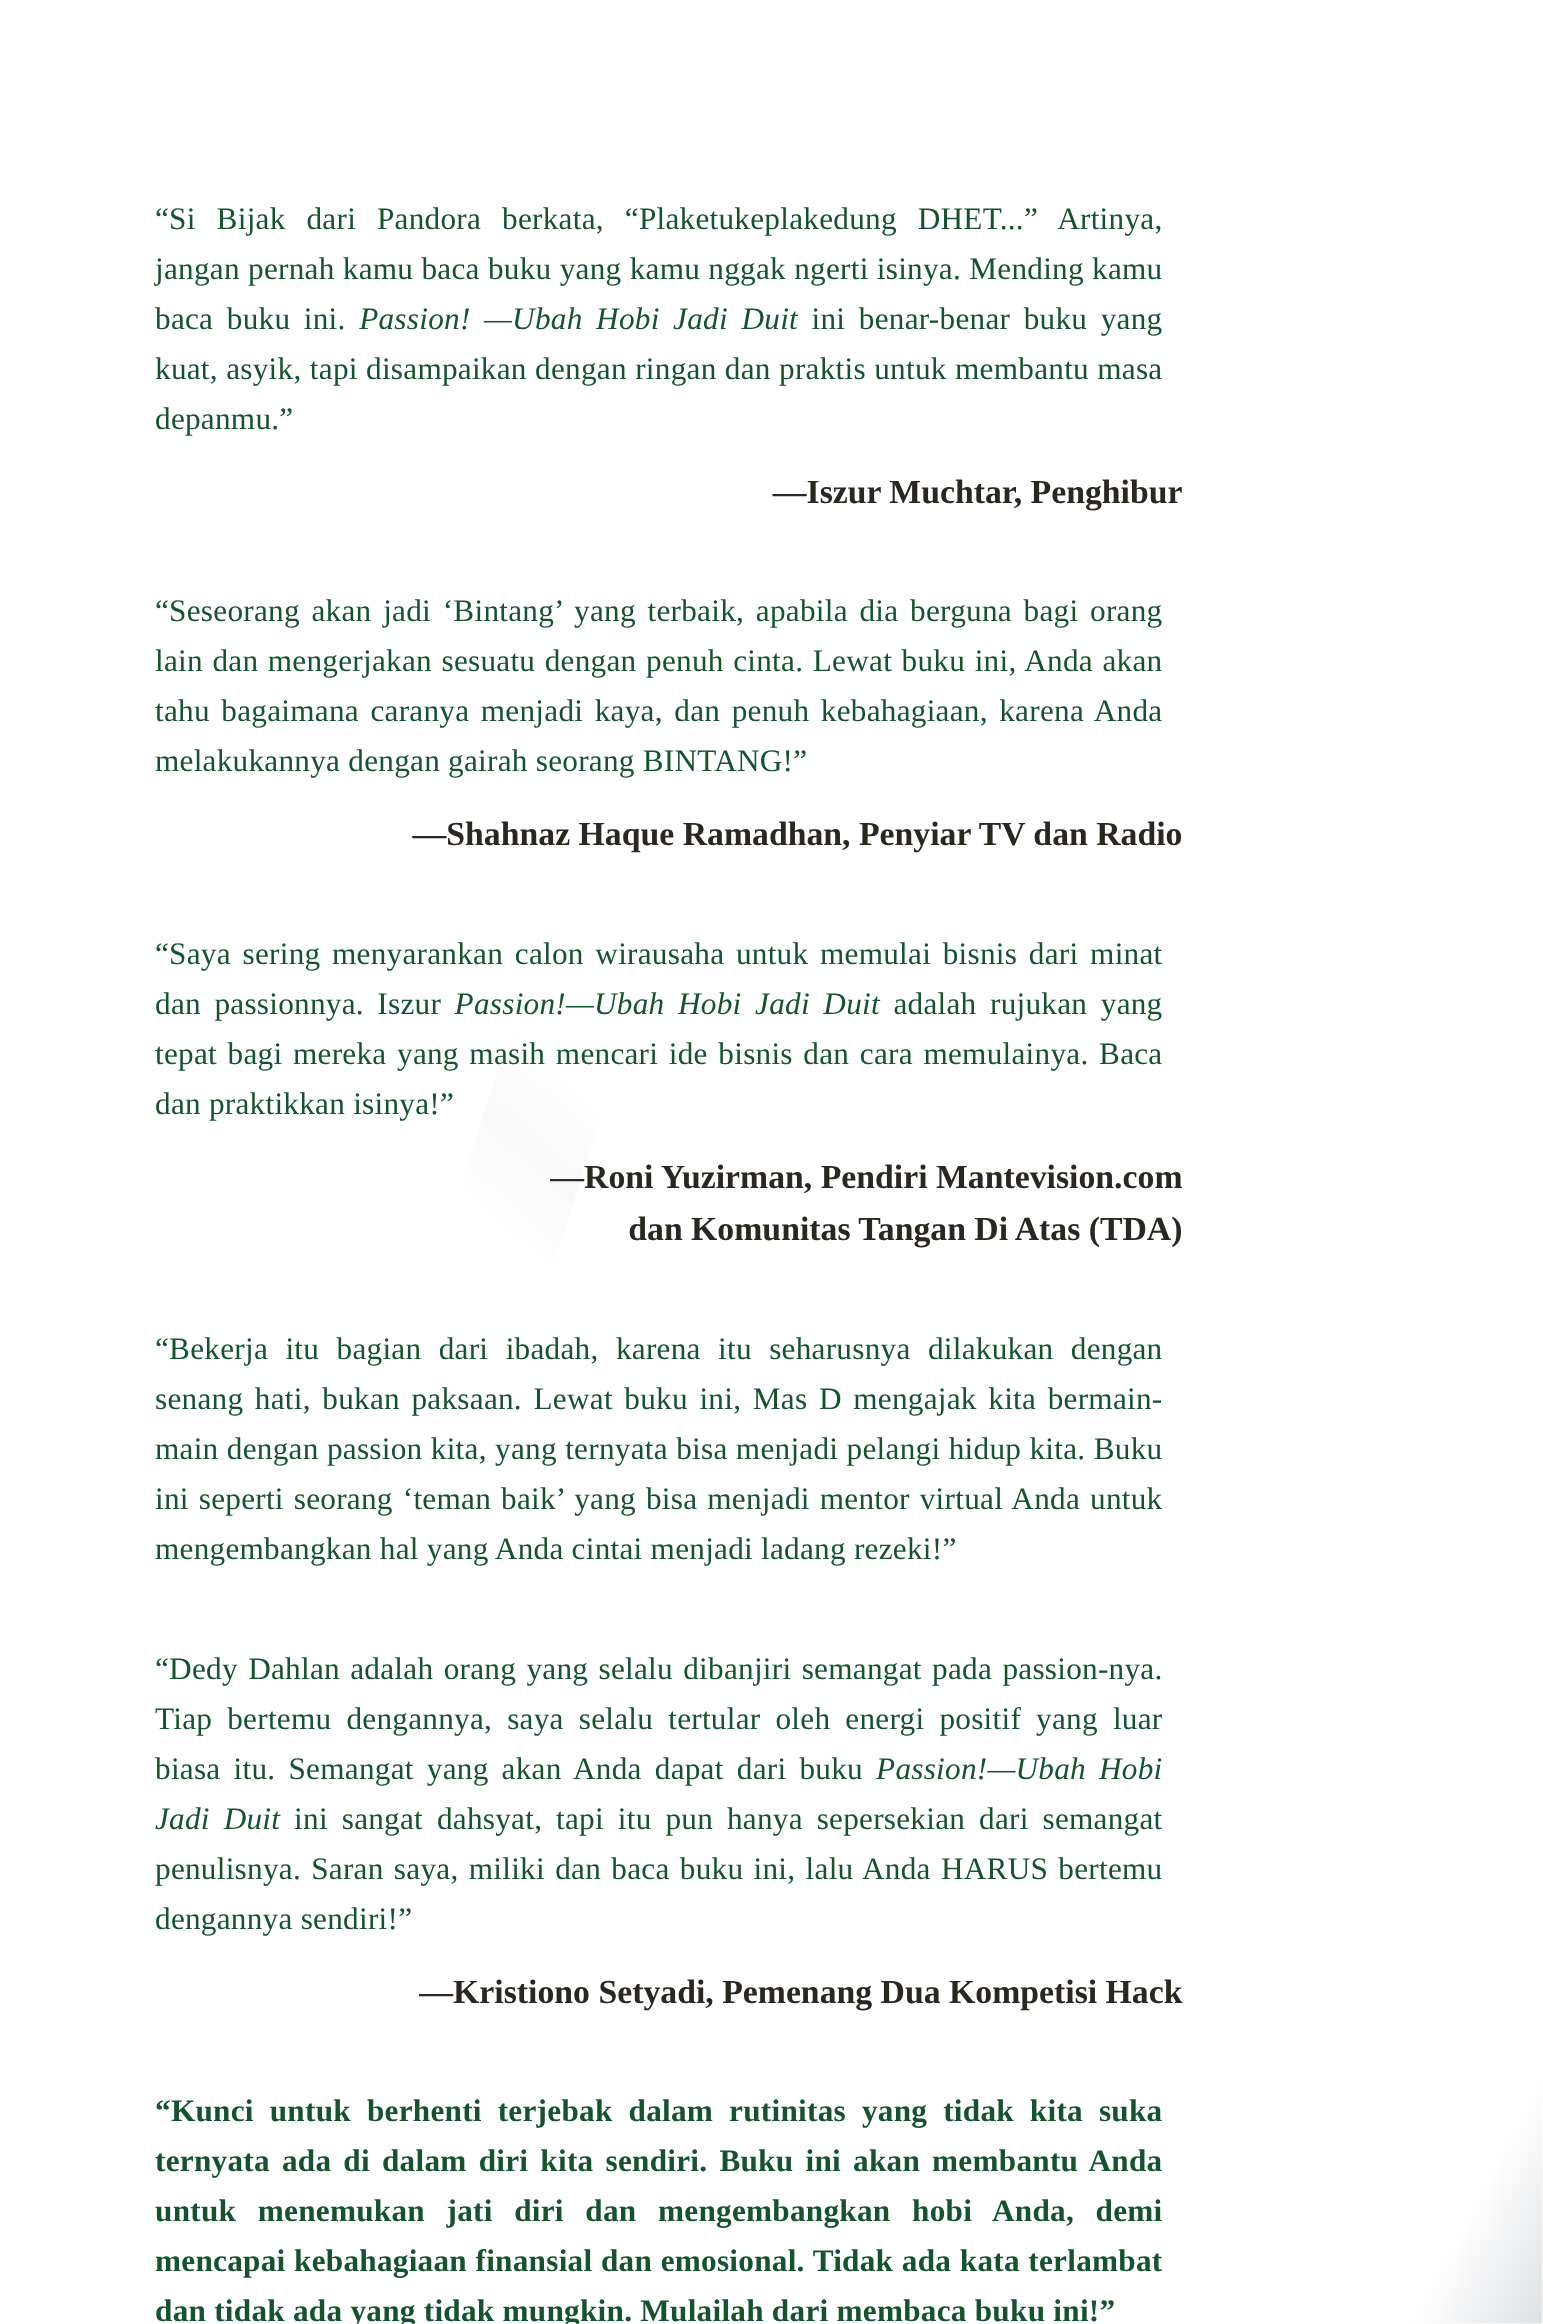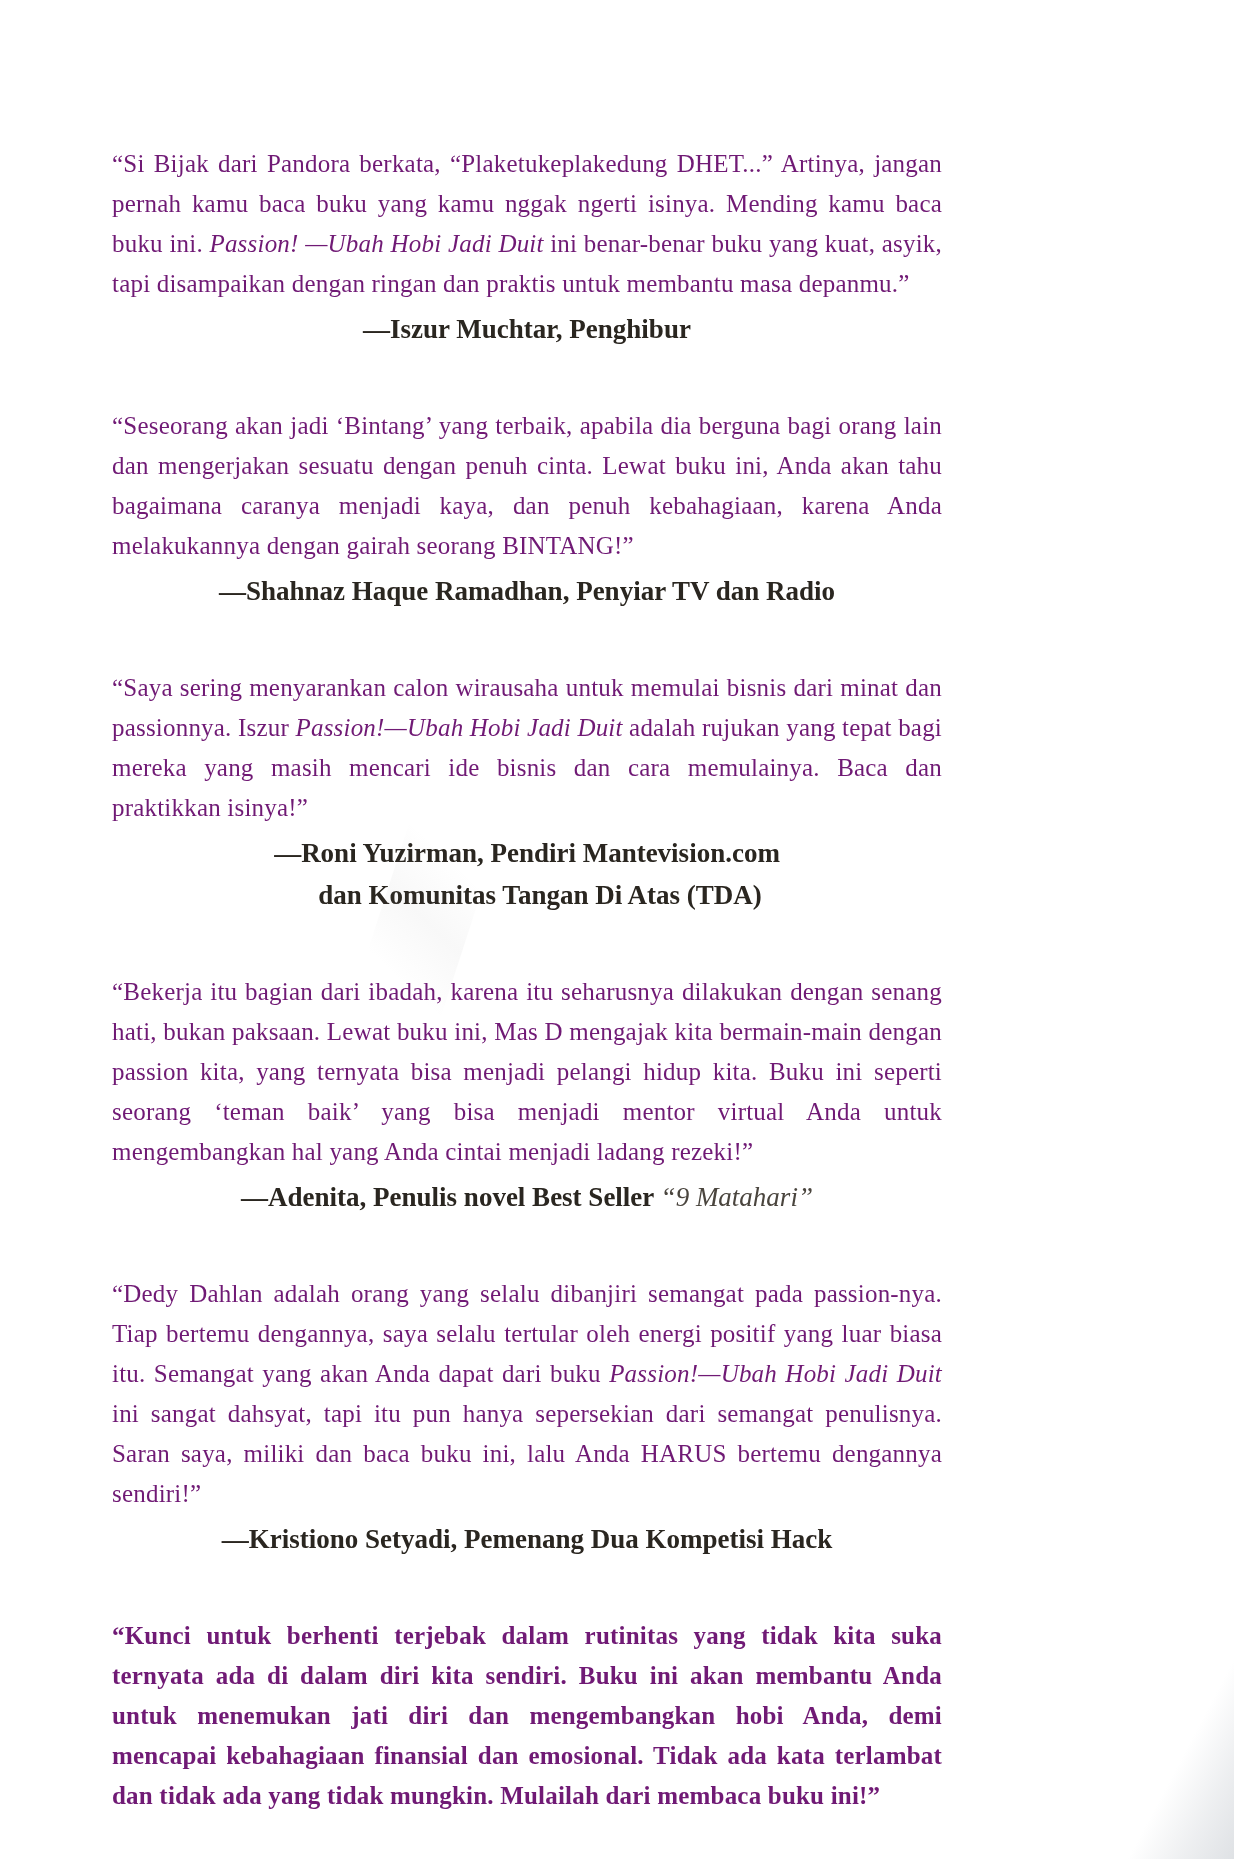--- a/index.html
+++ b/index.html
@@ -26,35 +26,35 @@
     width: 838px;
   }
   .testimonial {
     margin-bottom: 56px;
   }
   .testimonial:last-child {
     margin-bottom: 0;
     font-weight: bold;
   }
   .quote {
-    margin: 4px;
+    margin: 16px;
     font-size: 25px;
     line-height: 40px;
-    color: #701a75;
+    color: #14532d;
     text-align: justify;
     letter-spacing: 0.2px;
   }
   .quote .it { font-style: italic; }
   .attribution {
     margin: 4px 0 0 0;
     font-size: 27px;
     line-height: 42px;
     font-weight: bold;
     color: #2a2620;
-    text-align: center;
+    text-align: right;
   }
   .attribution .it { font-style: italic; font-weight: normal; color: #4a453e; }
   .attribution.cont {
     margin-top: 0;
     padding-left: 26px;
   }
   .smudge {
     position: absolute;
     left: 380px;
     top: 770px;
@@ -87,21 +87,20 @@
         <p class="quote"><span>“Seseorang akan jadi ‘Bintang’ yang terbaik, apabila dia berguna bagi orang lain dan mengerjakan sesuatu dengan penuh cinta. Lewat buku ini, Anda akan tahu bagaimana caranya menjadi kaya, dan penuh kebahagiaan, karena Anda melakukannya dengan gairah seorang BINTANG!”</span></p>
         <div class="attribution"><span class="bd">—Shahnaz Haque Ramadhan, Penyiar TV dan Radio</span></div>
       </div>
       <div class="testimonial">
         <p class="quote"><span>“Saya sering menyarankan calon wirausaha untuk memulai bisnis dari minat dan passionnya. Iszur </span><span class="it">Passion!—Ubah Hobi Jadi Duit</span><span> adalah rujukan yang tepat bagi mereka yang masih mencari ide bisnis dan cara memulainya. Baca dan praktikkan isinya!”</span></p>
         <div class="attribution"><span class="bd">—Roni Yuzirman, Pendiri Mantevision.com</span></div>
         <div class="attribution cont"><span class="bd">dan Komunitas Tangan Di Atas (TDA)</span></div>
       </div>
       <div class="testimonial">
         <p class="quote"><span>“Bekerja itu bagian dari ibadah, karena itu seharusnya dilakukan dengan senang hati, bukan paksaan. Lewat buku ini, Mas D mengajak kita bermain-main dengan passion kita, yang ternyata bisa menjadi pelangi hidup kita. Buku ini seperti seorang ‘teman baik’ yang bisa menjadi mentor virtual Anda untuk mengembangkan hal yang Anda cintai menjadi ladang rezeki!”</span></p>
-        <div class="attribution"><span class="bd">—Adenita, Penulis novel Best Seller </span><span class="it">“9 Matahari”</span></div>
       </div>
       <div class="testimonial">
         <p class="quote"><span>“Dedy Dahlan adalah orang yang selalu dibanjiri semangat pada passion-nya. Tiap bertemu dengannya, saya selalu tertular oleh energi positif yang luar biasa itu. Semangat yang akan Anda dapat dari buku </span><span class="it">Passion!—Ubah Hobi Jadi Duit</span><span> ini sangat dahsyat, tapi itu pun hanya sepersekian dari semangat penulisnya. Saran saya, miliki dan baca buku ini, lalu Anda HARUS bertemu dengannya sendiri!”</span></p>
         <div class="attribution"><span class="bd">—Kristiono Setyadi, Pemenang Dua Kompetisi Hack</span></div>
       </div>
       <div class="testimonial">
         <p class="quote"><span>“Kunci untuk berhenti terjebak dalam rutinitas yang tidak kita suka ternyata ada di dalam diri kita sendiri. Buku ini akan membantu Anda untuk menemukan jati diri dan mengembangkan hobi Anda, demi mencapai kebahagiaan finansial dan emosional. Tidak ada kata terlambat dan tidak ada yang tidak mungkin. Mulailah dari membaca buku ini!”</span></p>
         <div class="attribution"></div>
       </div>
     </main>

